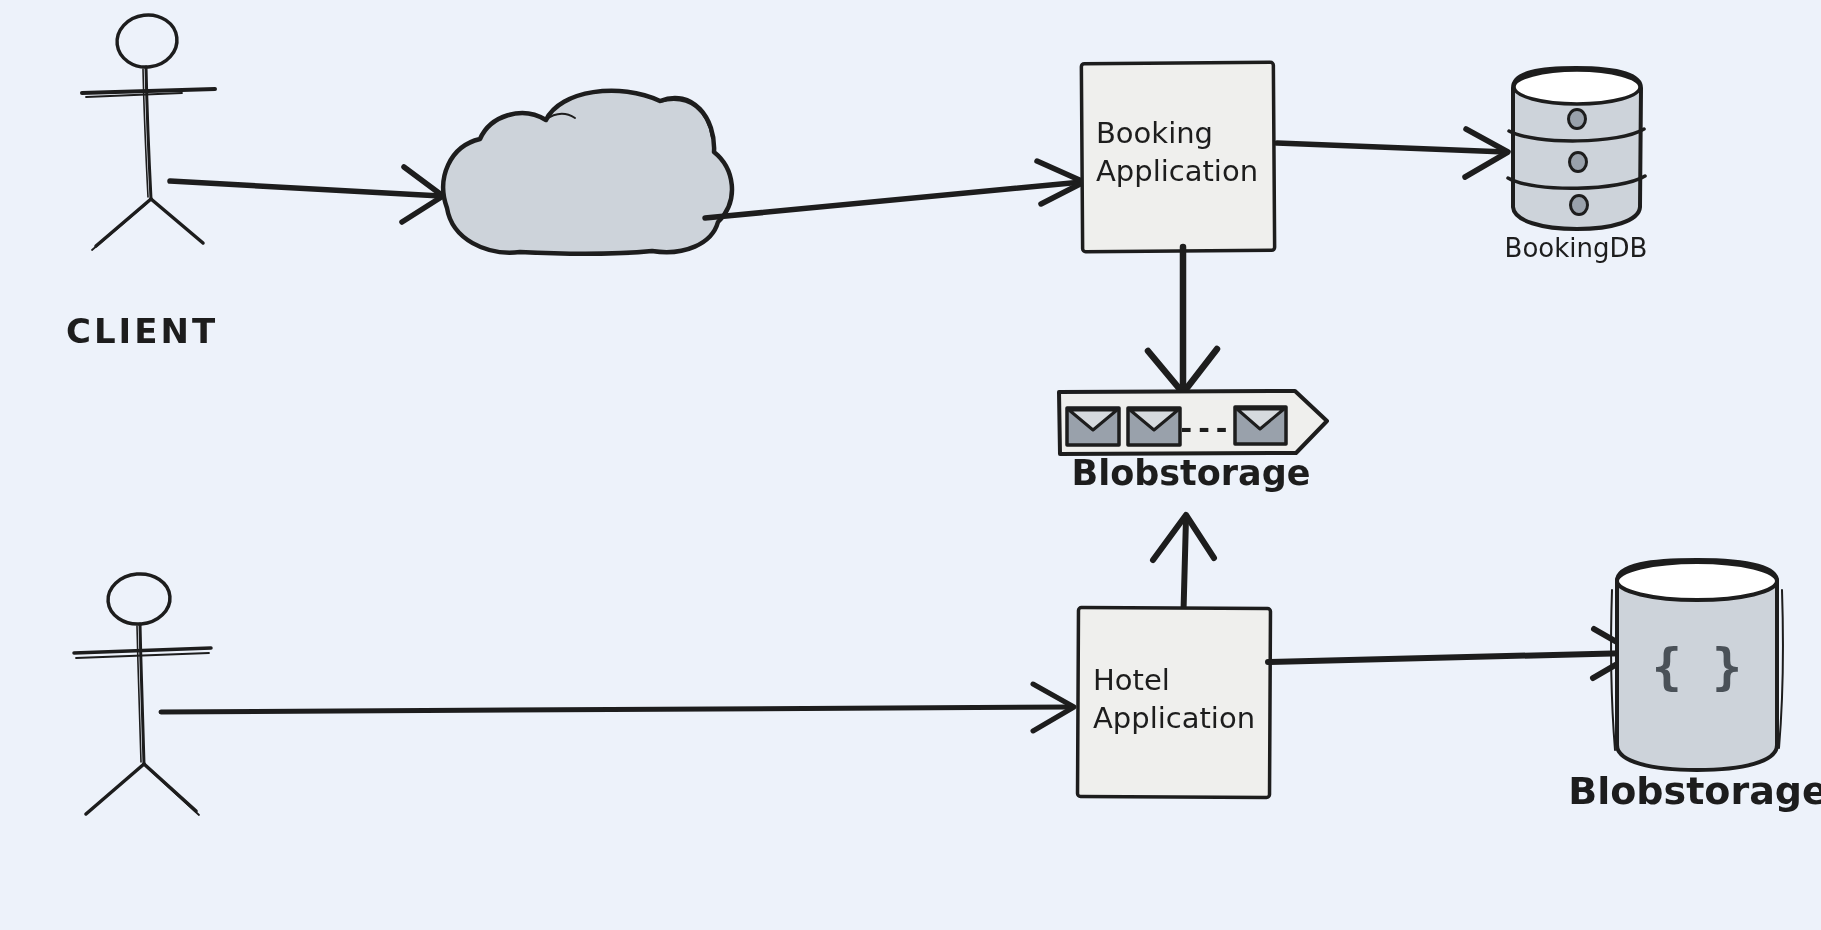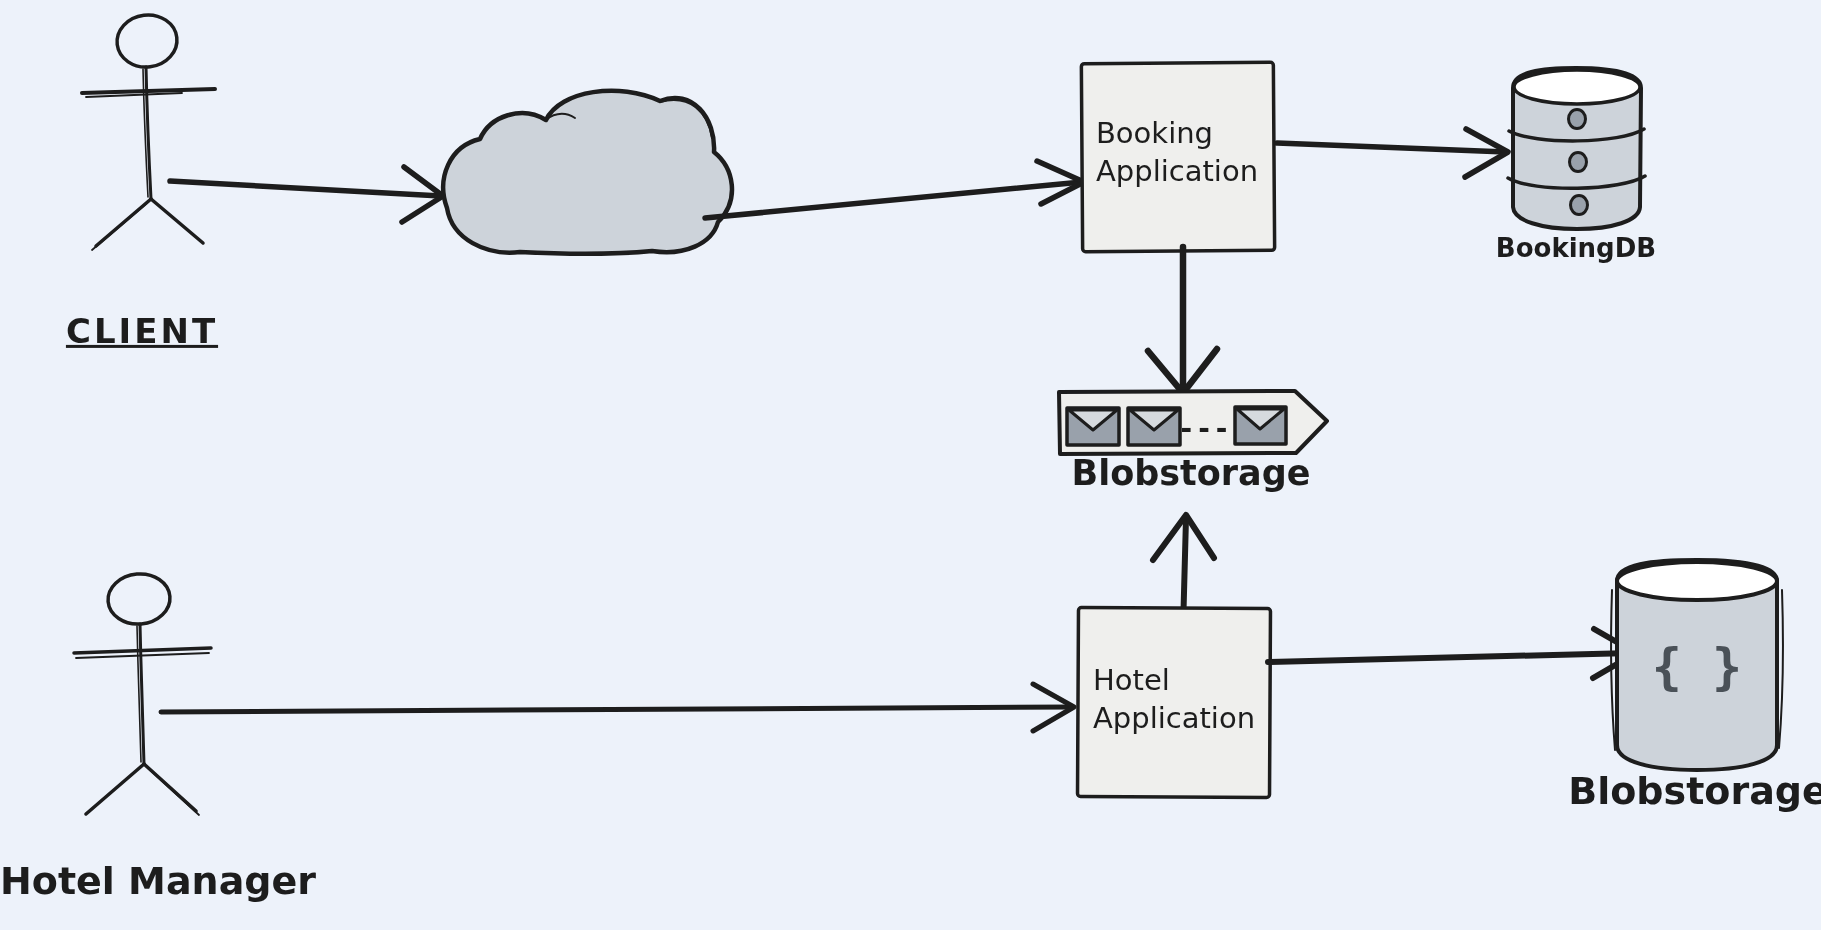--- a/index.html
+++ b/index.html
@@ -19,26 +19,26 @@
   .fill-flap  { fill: var(--envelope_flap, #d6dade); }
   .label {
     position: absolute;
     transform: translate(-50%, -50%);
     color: var(--stroke, #1d1d1d);
     text-align: left;
     white-space: pre-line;
     line-height: 1.3;
     user-select: none;
   }
-  #lbl-client      { left: 142px;  top: 331px; font-size: 34px; letter-spacing: 3px; font-weight: 700; text-decoration: underline; }
+  #lbl-client      { left: 142px;  top: 331px; font-size: 34px; letter-spacing: 3px; font-weight: 700; }
   #lbl-manager     { left: 158px;  top: 882px; font-size: 38px; font-weight: 700; }
   #lbl-booking-app { left: 1177px; top: 153px; font-size: 29px; }
   #lbl-hotel-app   { left: 1174px; top: 700px; font-size: 29px; }
   #lbl-servicebus  { left: 1191px; top: 474px; font-size: 35px; font-weight: 700; }
-  #lbl-bookingdb   { left: 1576px; top: 249px; font-size: 26px; font-weight: 700; }
+  #lbl-bookingdb   { left: 1576px; top: 249px; font-size: 26px; font-weight: 400; }
   #lbl-blobstorage { left: 1690px; top: 792px; font-size: 38px; font-weight: 700; margin-left: 8px; }
   #lbl-braces      { left: 1697px; top: 667px; font-size: 50px; font-weight: 700;
                      color: var(--braces, #4a5158); font-family: "DejaVu Sans Mono", monospace; }
   #lbl-ellipsis    { left: 1207px; top: 429px; font-size: 28px; font-weight: 700; letter-spacing: 6px; }
 </style>
 </head>
 <body>
 
 <div class="canvas">
   <svg width="1821" height="930" viewBox="0 0 1821 930">
@@ -148,21 +148,20 @@
     <g>
       <path class="sk fill-gray" stroke-width="4" d="M1617,581 C1617,564 1652,560 1697,560 C1742,560 1777,565 1777,581
            L1777,745 C1777,762 1742,770 1697,770 C1652,770 1617,762 1617,745 Z"></path>
       <ellipse class="sk fill-white" stroke-width="4" cx="1697" cy="581" rx="80" ry="19"></ellipse>
       <path class="sk" stroke-width="2" d="M1612,590 C1610,650 1611,700 1615,750"></path>
       <path class="sk" stroke-width="2" d="M1782,590 C1784,650 1783,700 1779,748"></path>
     </g>
   </svg>
 
   <div class="label" id="lbl-client">CLIENT</div>
-  <div class="label" id="lbl-manager">Hotel Manager</div>
   <div class="label" id="lbl-booking-app">Booking
 Application</div>
   <div class="label" id="lbl-hotel-app">Hotel
 Application</div>
   <div class="label" id="lbl-servicebus">Blobstorage</div>
   <div class="label" id="lbl-ellipsis">---</div>
   <div class="label" id="lbl-bookingdb">BookingDB</div>
   <div class="label" id="lbl-blobstorage">Blobstorage</div>
   <div class="label" id="lbl-braces">{ }</div>
 </div>

